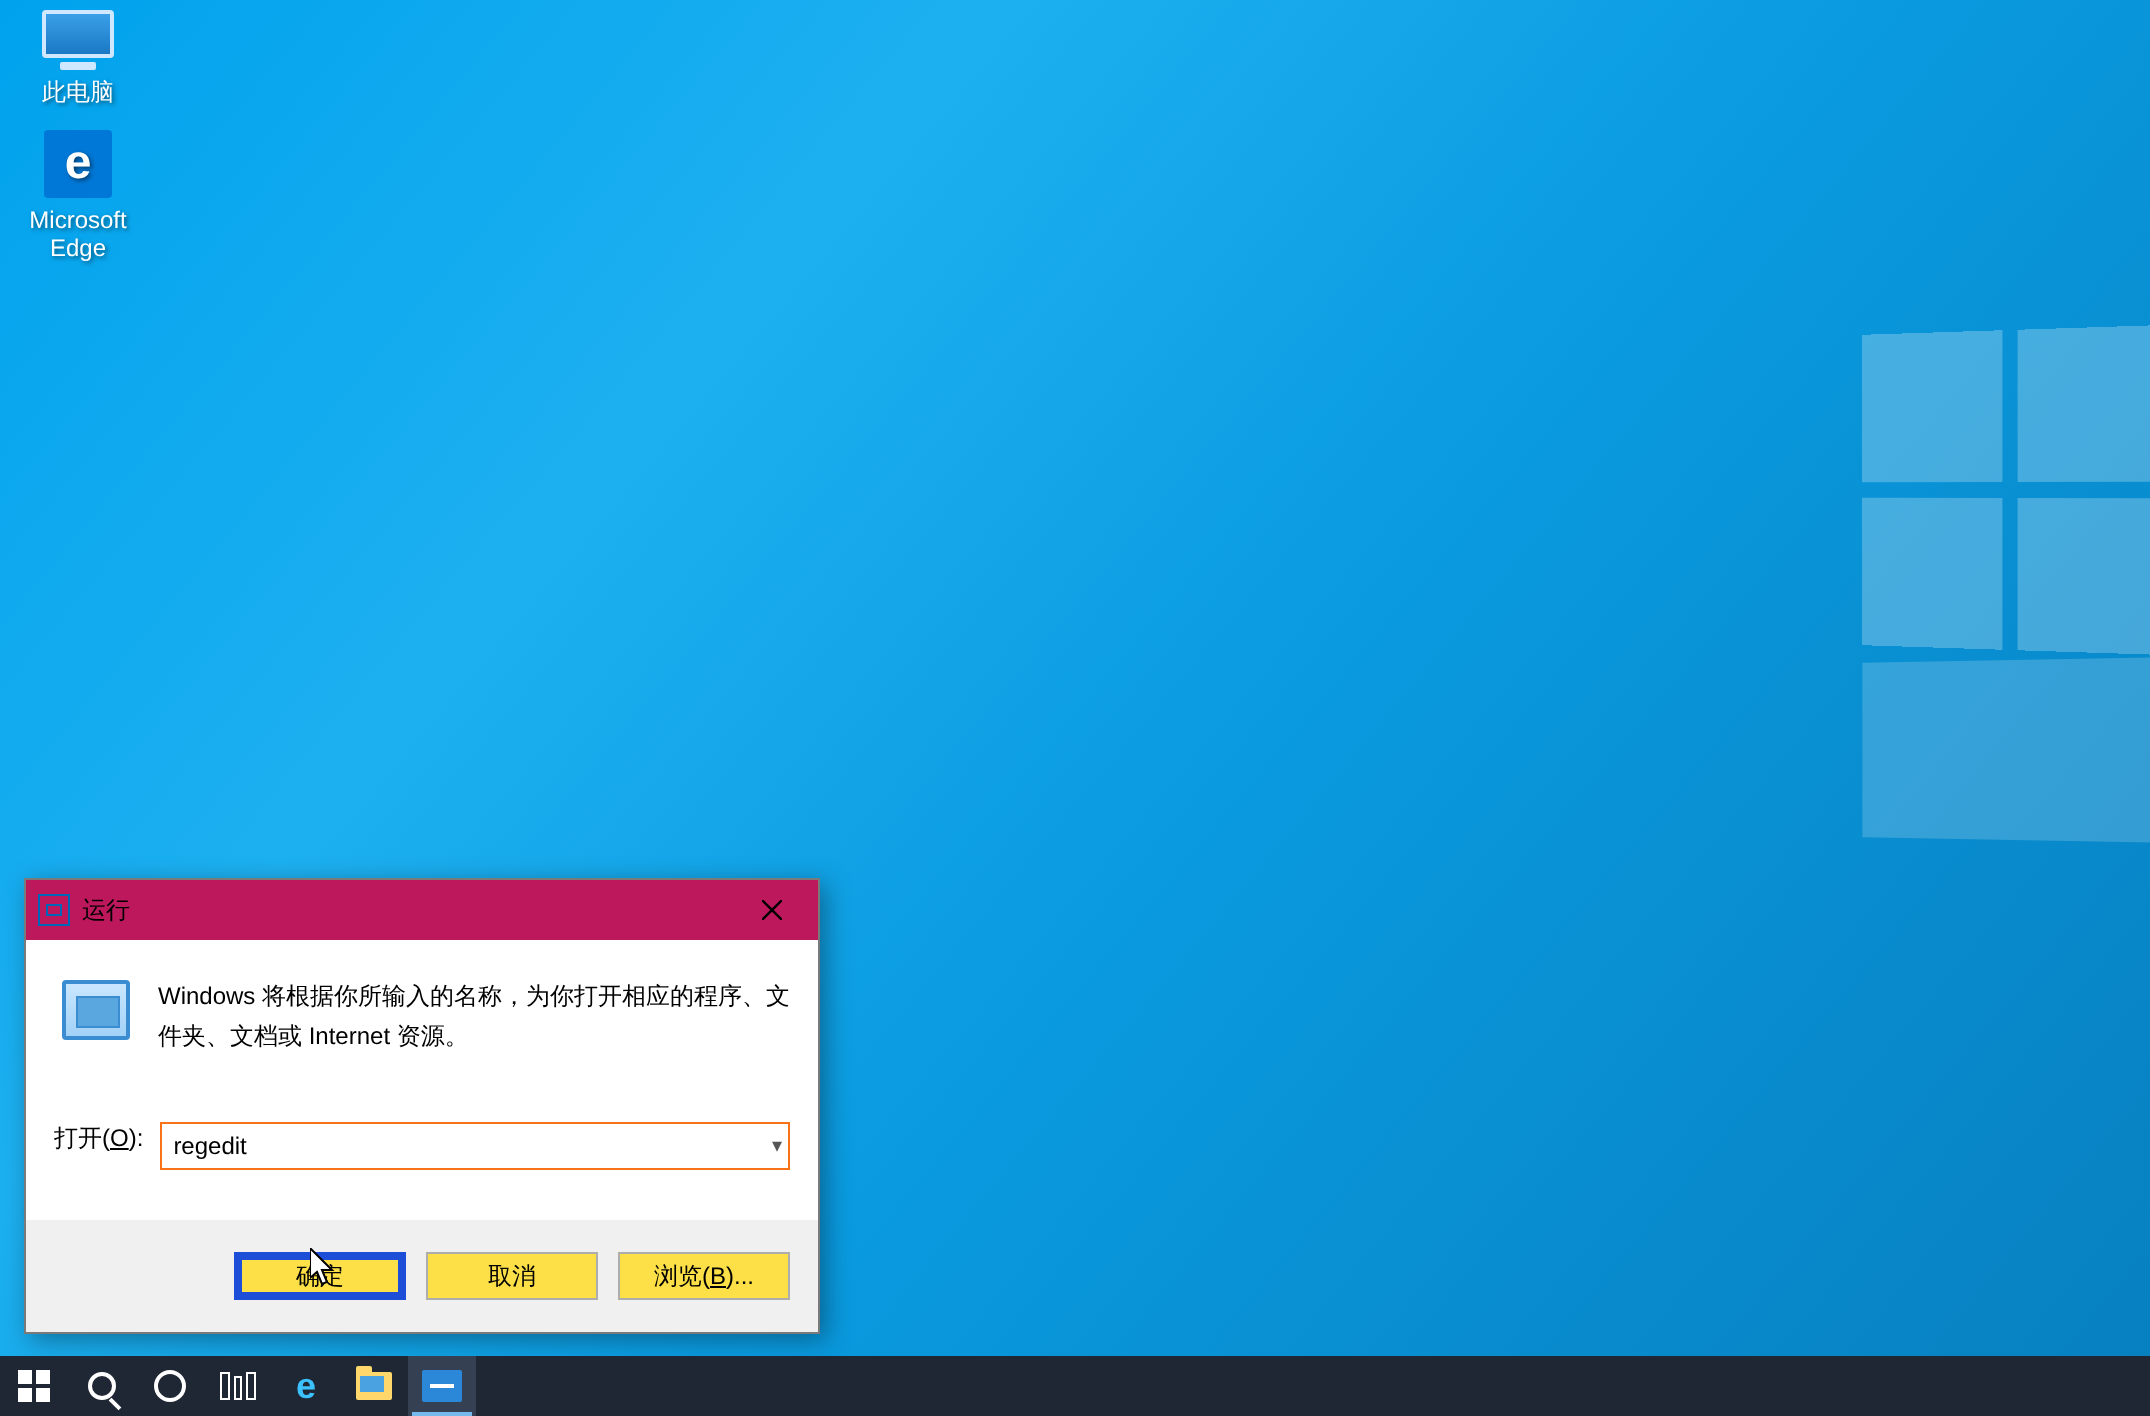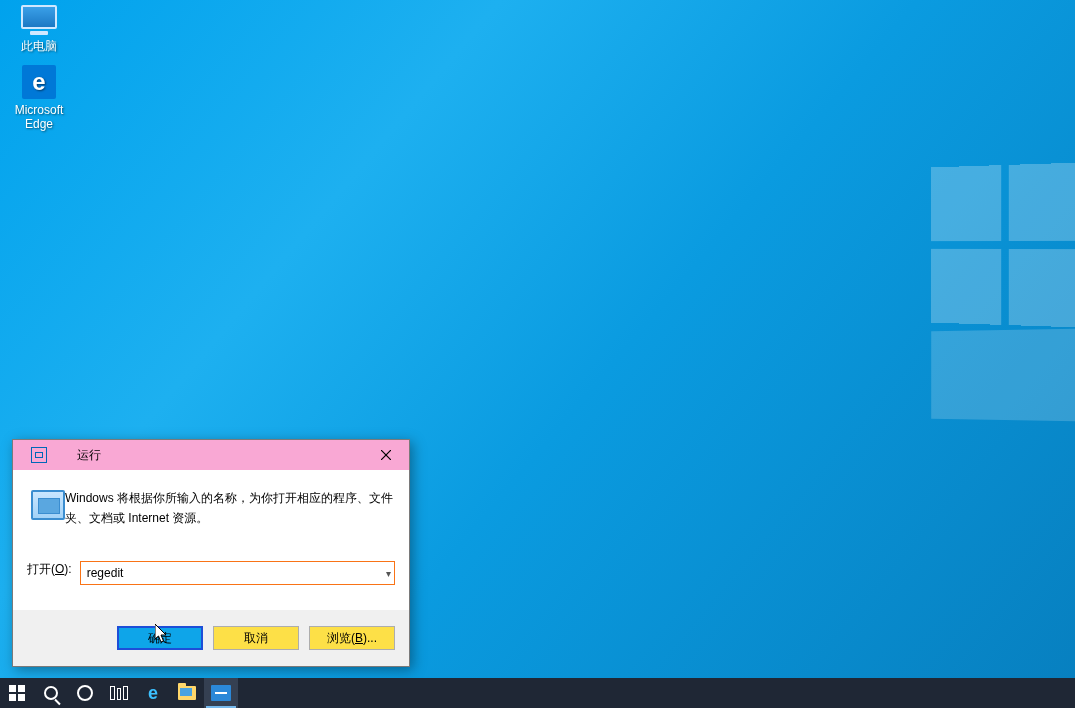--- a/index.html
+++ b/index.html
@@ -87,25 +87,24 @@
     background: #fff;
     border: 1px solid #7a7a7a;
     box-shadow: 3px 3px 12px rgba(0,0,0,.35);
     display: flex;
     flex-direction: column;
   }
   .titlebar {
     height: 30px;
     display: flex;
     align-items: center;
-    padding-left: 18px;
+    padding-left: 6px;
     font-size: 12px;
     color: #000;
-    background: #f9a8d4;
-    gap: 24px;
+    background: #be185d;
   }
   .titlebar .title-icon {
     width:16px;height:16px;
     border:1px solid #0067b8;
     margin-right:6px;
     display:flex;align-items:center;justify-content:center;
   }
   .titlebar .title-icon .inner {
     width:8px;height:6px;border:1px solid #0067b8;
   }
@@ -118,20 +117,21 @@
     cursor:pointer;
   }
 
   .dialog-body {
     flex:1;
     background:#fff;
     padding: 18px 14px 10px 14px;
   }
   .desc-row {
     display:flex;
+    gap:14px;
     align-items:flex-start;
   }
   .run-icon {
     width: 34px; height: 30px;
     flex-shrink:0;
     border:2px solid #3a8dd0;
     border-radius:2px;
     background: linear-gradient(#c9e6ff,#a2d2f7);
     position:relative;
     margin-top:2px;
@@ -195,22 +195,22 @@
     font-size:12px;
     background:#fde047;
     border:1px solid #adadad;
     cursor:pointer;
     display:inline-flex;
     align-items:center;
     justify-content:center;
     color:#000;
   }
   .dlg-btn.default {
-    border:2px solid #1d4ed8;
-    background:#0ea5e9;
+    border:4px solid #1d4ed8;
+    background:#fde047;
   }
 
   
   .cursor {
     position:absolute;
     left: 155px;
     top: 624px;
     width:14px; height:20px;
     pointer-events:none;
     z-index: 50;

